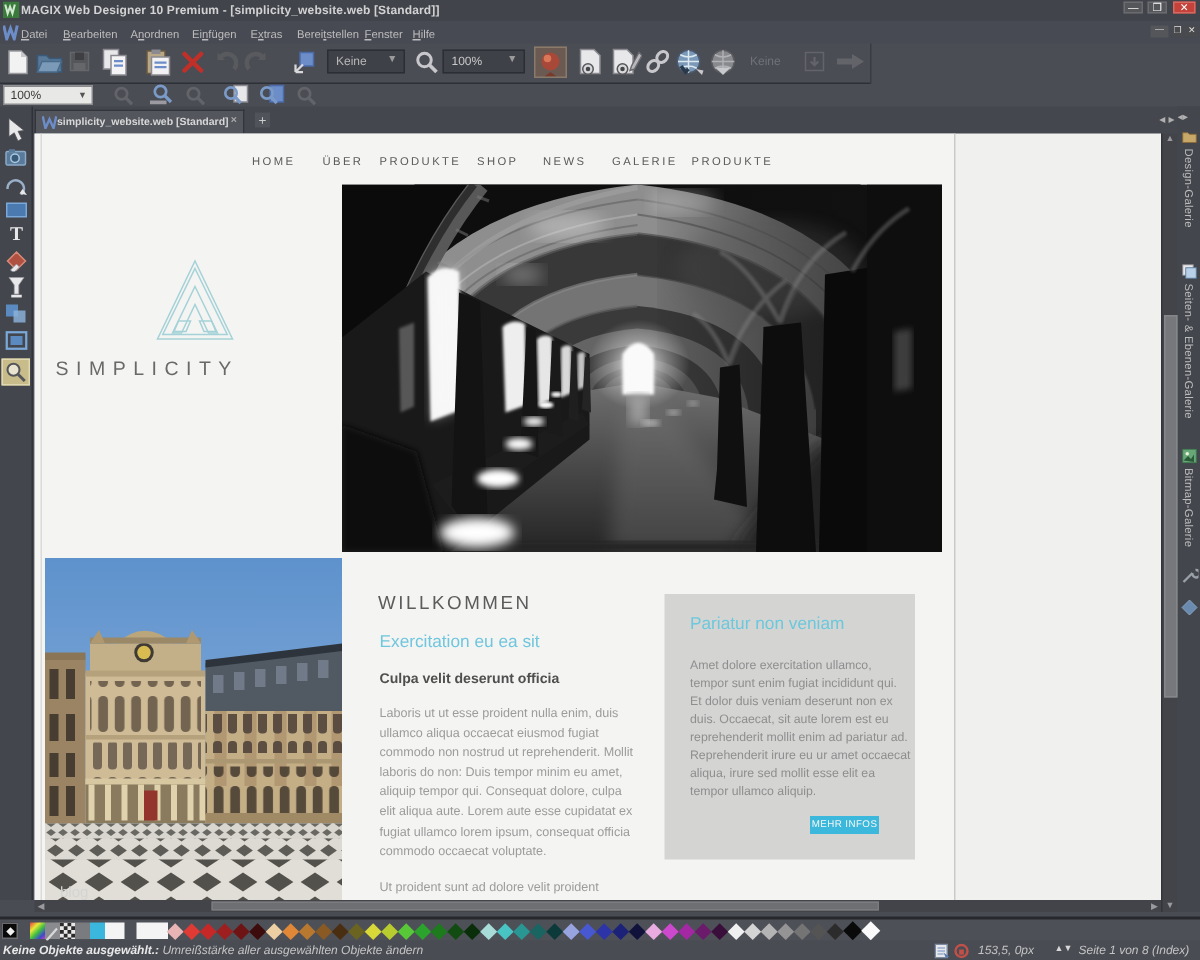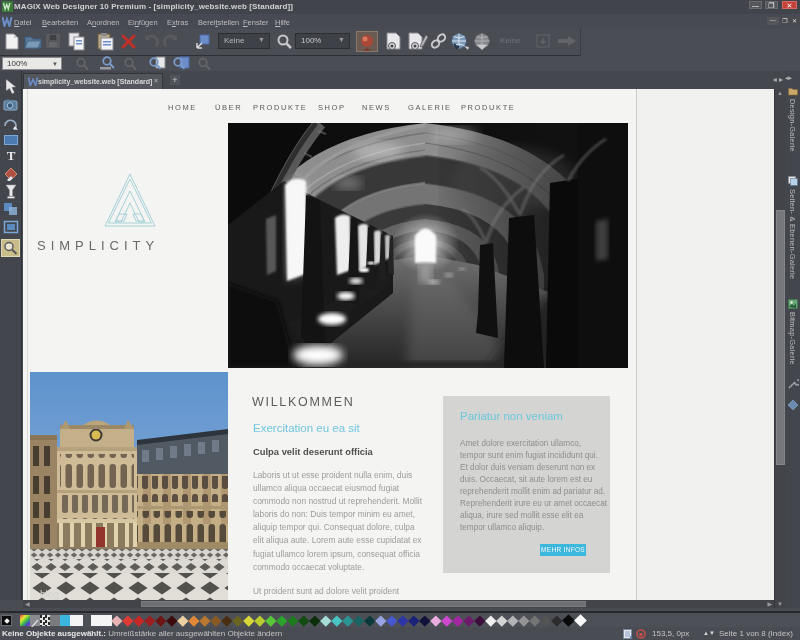--- a/index.html
+++ b/index.html
@@ -40,21 +40,21 @@
   
   #vscroll { left:774px; top:89px; width:11px; height:519px; background:#42444a; border-left:1px solid #33353b;}
   #vthumb { position:absolute; left:1px; top:121px; width:9px; height:255px; background:#77787c; border:1px solid #85868a; }
   #hscroll { left:23px; top:600px; width:751px; height:8px; background:#42444a; }
   #hthumb { position:absolute; left:118px; top:1px; width:445px; height:6px; background:#6e6f73; border:1px solid #7a7b7f; }
 
   
   #palettebar { left:0; top:611px; width:800px; height:16px; background:#4e5058; border-top:2px solid #26282e; }
 
   
-  #statusbar { left:0; top:627px; width:800px; height:13px; background:#4a4c54; color:#c4c4c4; font-size:8px; }
+  #statusbar { left:0; top:627px; width:800px; height:13px; background:#4a4c54; color:#c4c4c4; font-size:8px;font-style:italic; }
 
 
   .sw { position:absolute; top:2px; width:10px; height:11px; }
   .dia { position:absolute; top:4px; width:7.6px; height:7.6px; transform:rotate(45deg); }
   .dia.big { width:9px; height:9px; top:3px; }
   
   .navitem { position:absolute; top:14px; font-size:7.5px; color:#5a5a5a; letter-spacing:1.6px; }
 </style>
 </head>
 <body>

